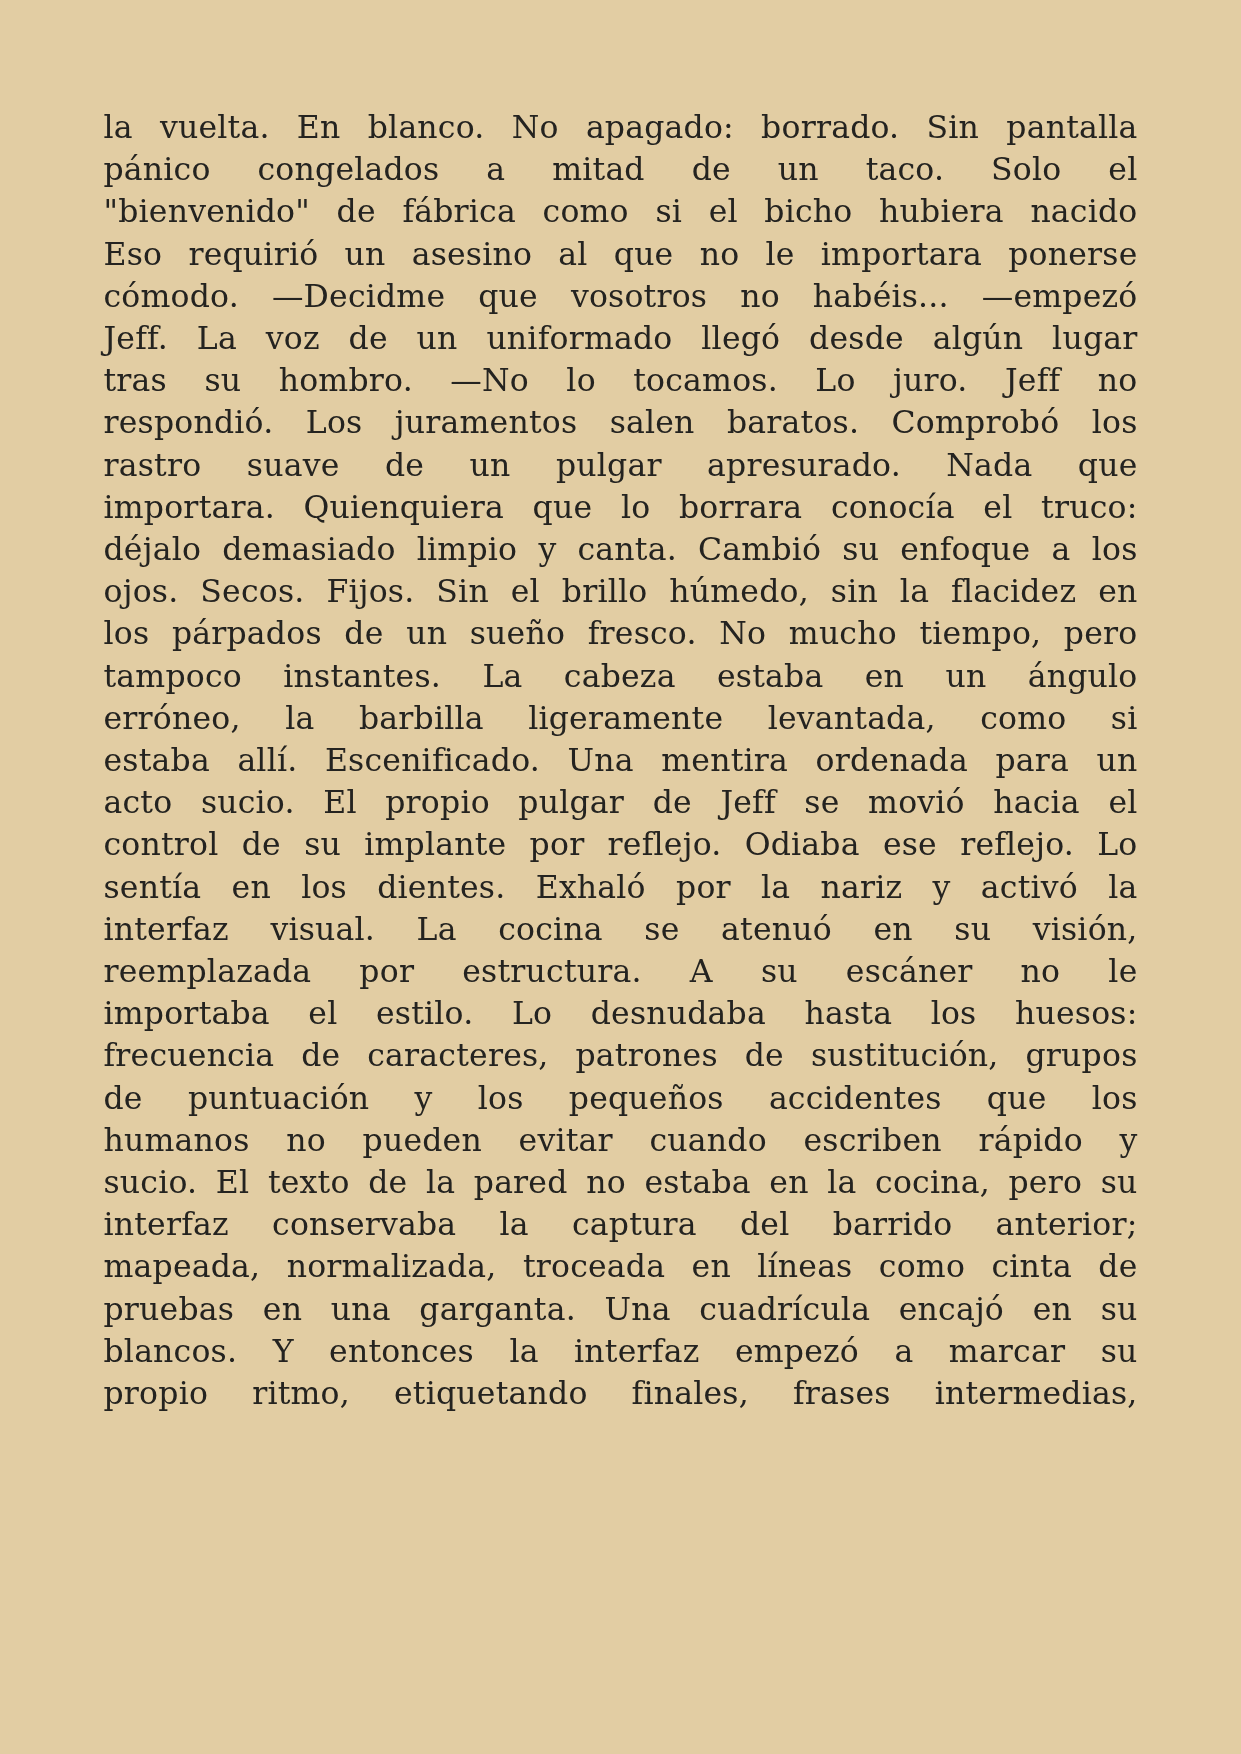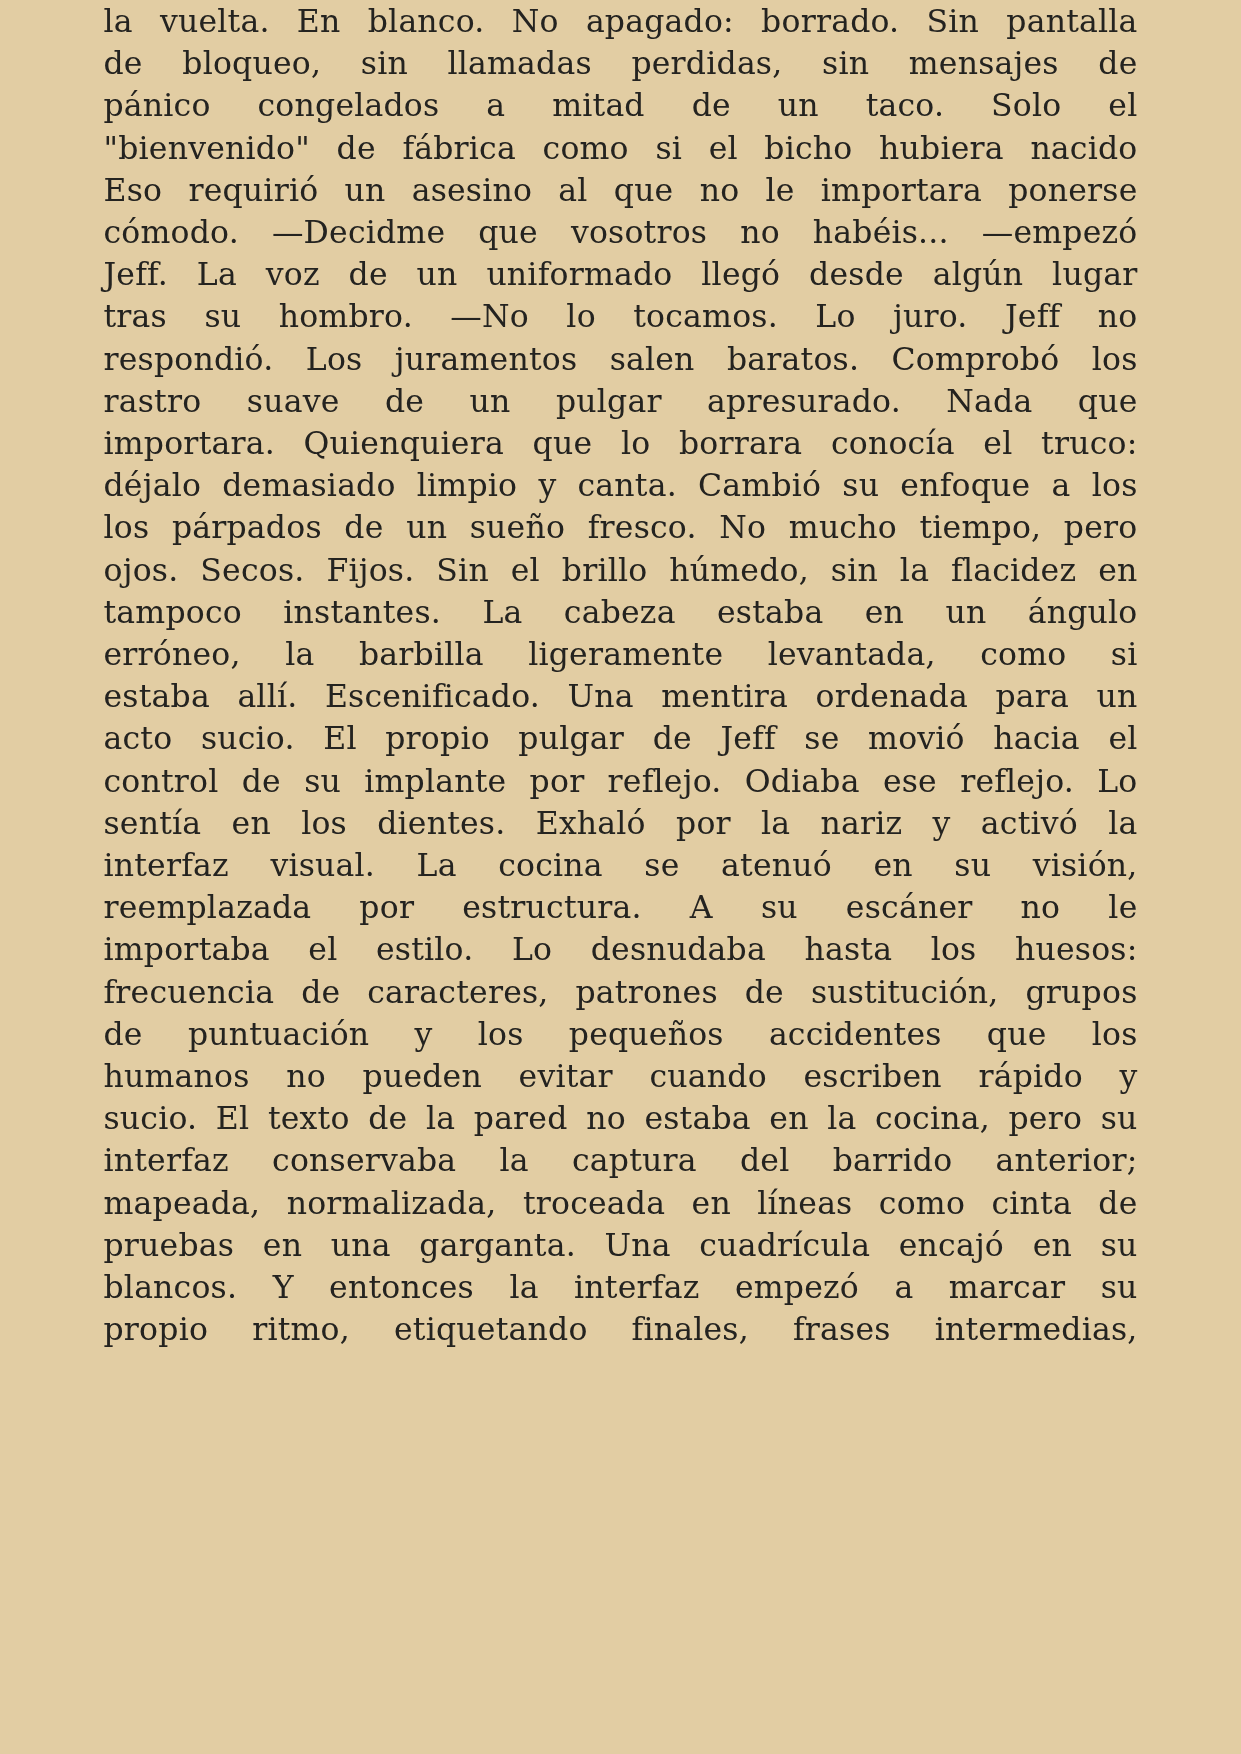--- a/index.html
+++ b/index.html
@@ -13,52 +13,52 @@
     overflow: hidden;
   }
   .page {
     width: 1241px;
     height: 1754px;
     box-sizing: border-box;
   }
   .text-block {
     width: 1034px;
     margin: 0 auto;
+    padding-top: 106px;
     font-family: "DejaVu Serif", serif;
     font-size: 31.5px;
     line-height: 42.2px;
     color: #242320; 
     letter-spacing: 0.2px;
   }
   .line {
     text-align: justify;
     text-align-last: justify;
     -moz-text-align-last: justify;
     white-space: normal;
   }
 </style>
 </head>
 <body style="background: rgb(226, 205, 163);">
 
 <div class="page">
   <div class="text-block" style="color: rgb(36, 35, 32);">
       <div class="line">la vuelta. En blanco. No apagado: borrado. Sin pantalla</div>
-      <div class="line">de bloqueo, sin llamadas perdidas, sin mensajes de</div>
       <div class="line">pánico congelados a mitad de un taco. Solo el</div>
       <div class="line">"bienvenido" de fábrica como si el bicho hubiera nacido</div>
       <div class="line">Eso requirió un asesino al que no le importara ponerse</div>
       <div class="line">cómodo. —Decidme que vosotros no habéis... —empezó</div>
       <div class="line">Jeff. La voz de un uniformado llegó desde algún lugar</div>
       <div class="line">tras su hombro. —No lo tocamos. Lo juro. Jeff no</div>
       <div class="line">respondió. Los juramentos salen baratos. Comprobó los</div>
       <div class="line">rastro suave de un pulgar apresurado. Nada que</div>
       <div class="line">importara. Quienquiera que lo borrara conocía el truco:</div>
       <div class="line">déjalo demasiado limpio y canta. Cambió su enfoque a los</div>
+      <div class="line">ojos. Secos. Fijos. Sin el brillo húmedo, sin la flacidez en</div>
       <div class="line">los párpados de un sueño fresco. No mucho tiempo, pero</div>
-      <div class="line">ojos. Secos. Fijos. Sin el brillo húmedo, sin la flacidez en</div>
       <div class="line">tampoco instantes. La cabeza estaba en un ángulo</div>
       <div class="line">erróneo, la barbilla ligeramente levantada, como si</div>
       <div class="line">estaba allí. Escenificado. Una mentira ordenada para un</div>
       <div class="line">acto sucio. El propio pulgar de Jeff se movió hacia el</div>
       <div class="line">control de su implante por reflejo. Odiaba ese reflejo. Lo</div>
       <div class="line">sentía en los dientes. Exhaló por la nariz y activó la</div>
       <div class="line">interfaz visual. La cocina se atenuó en su visión,</div>
       <div class="line">reemplazada por estructura. A su escáner no le</div>
       <div class="line">importaba el estilo. Lo desnudaba hasta los huesos:</div>
       <div class="line">frecuencia de caracteres, patrones de sustitución, grupos</div>

